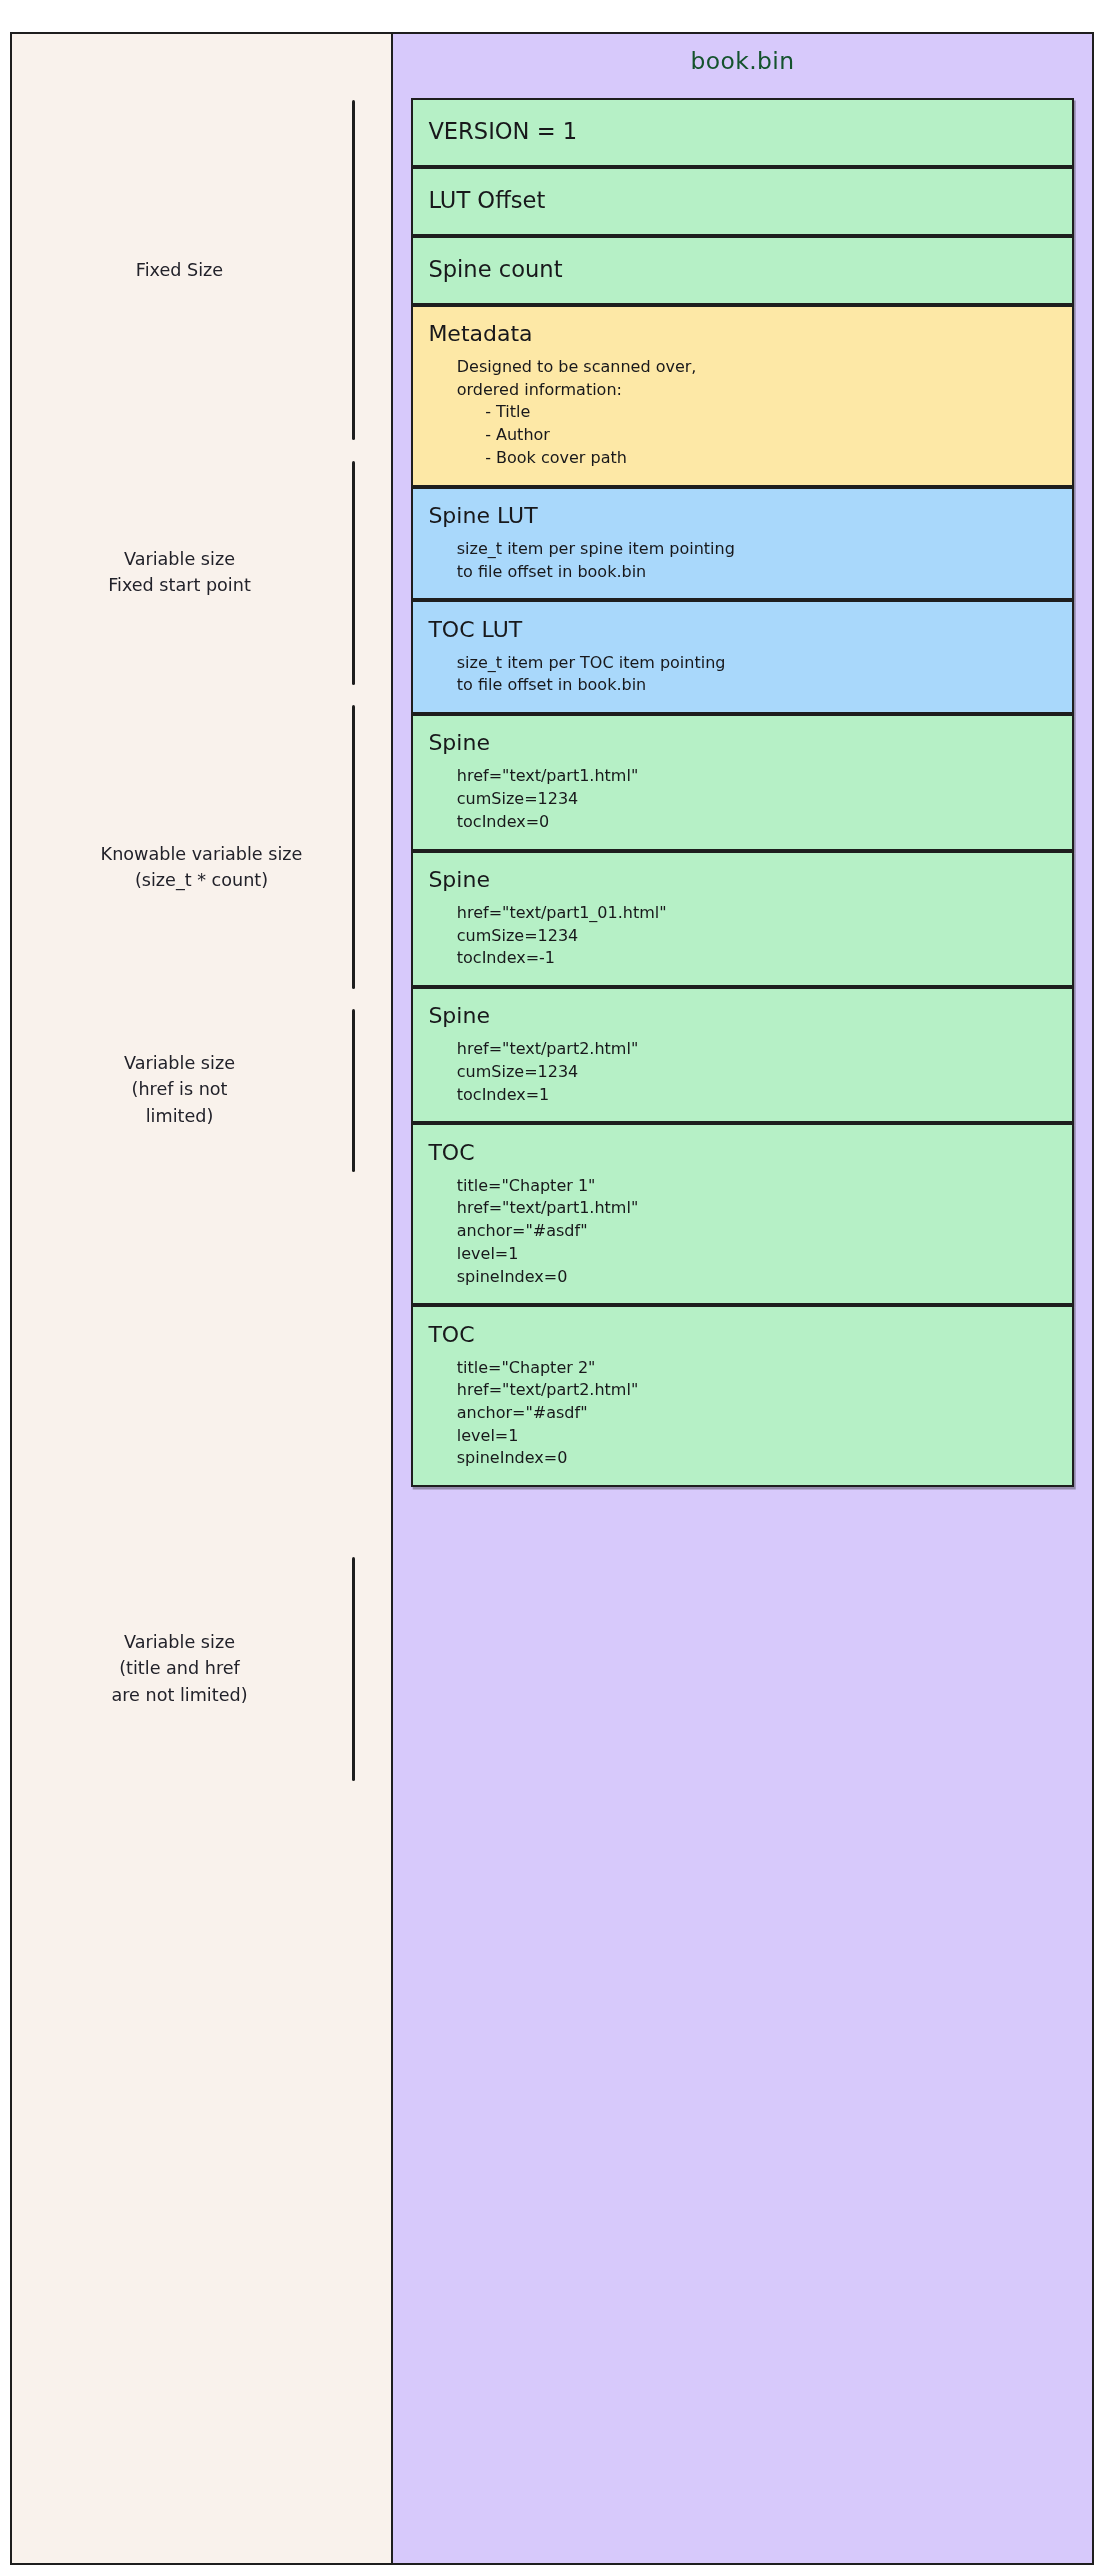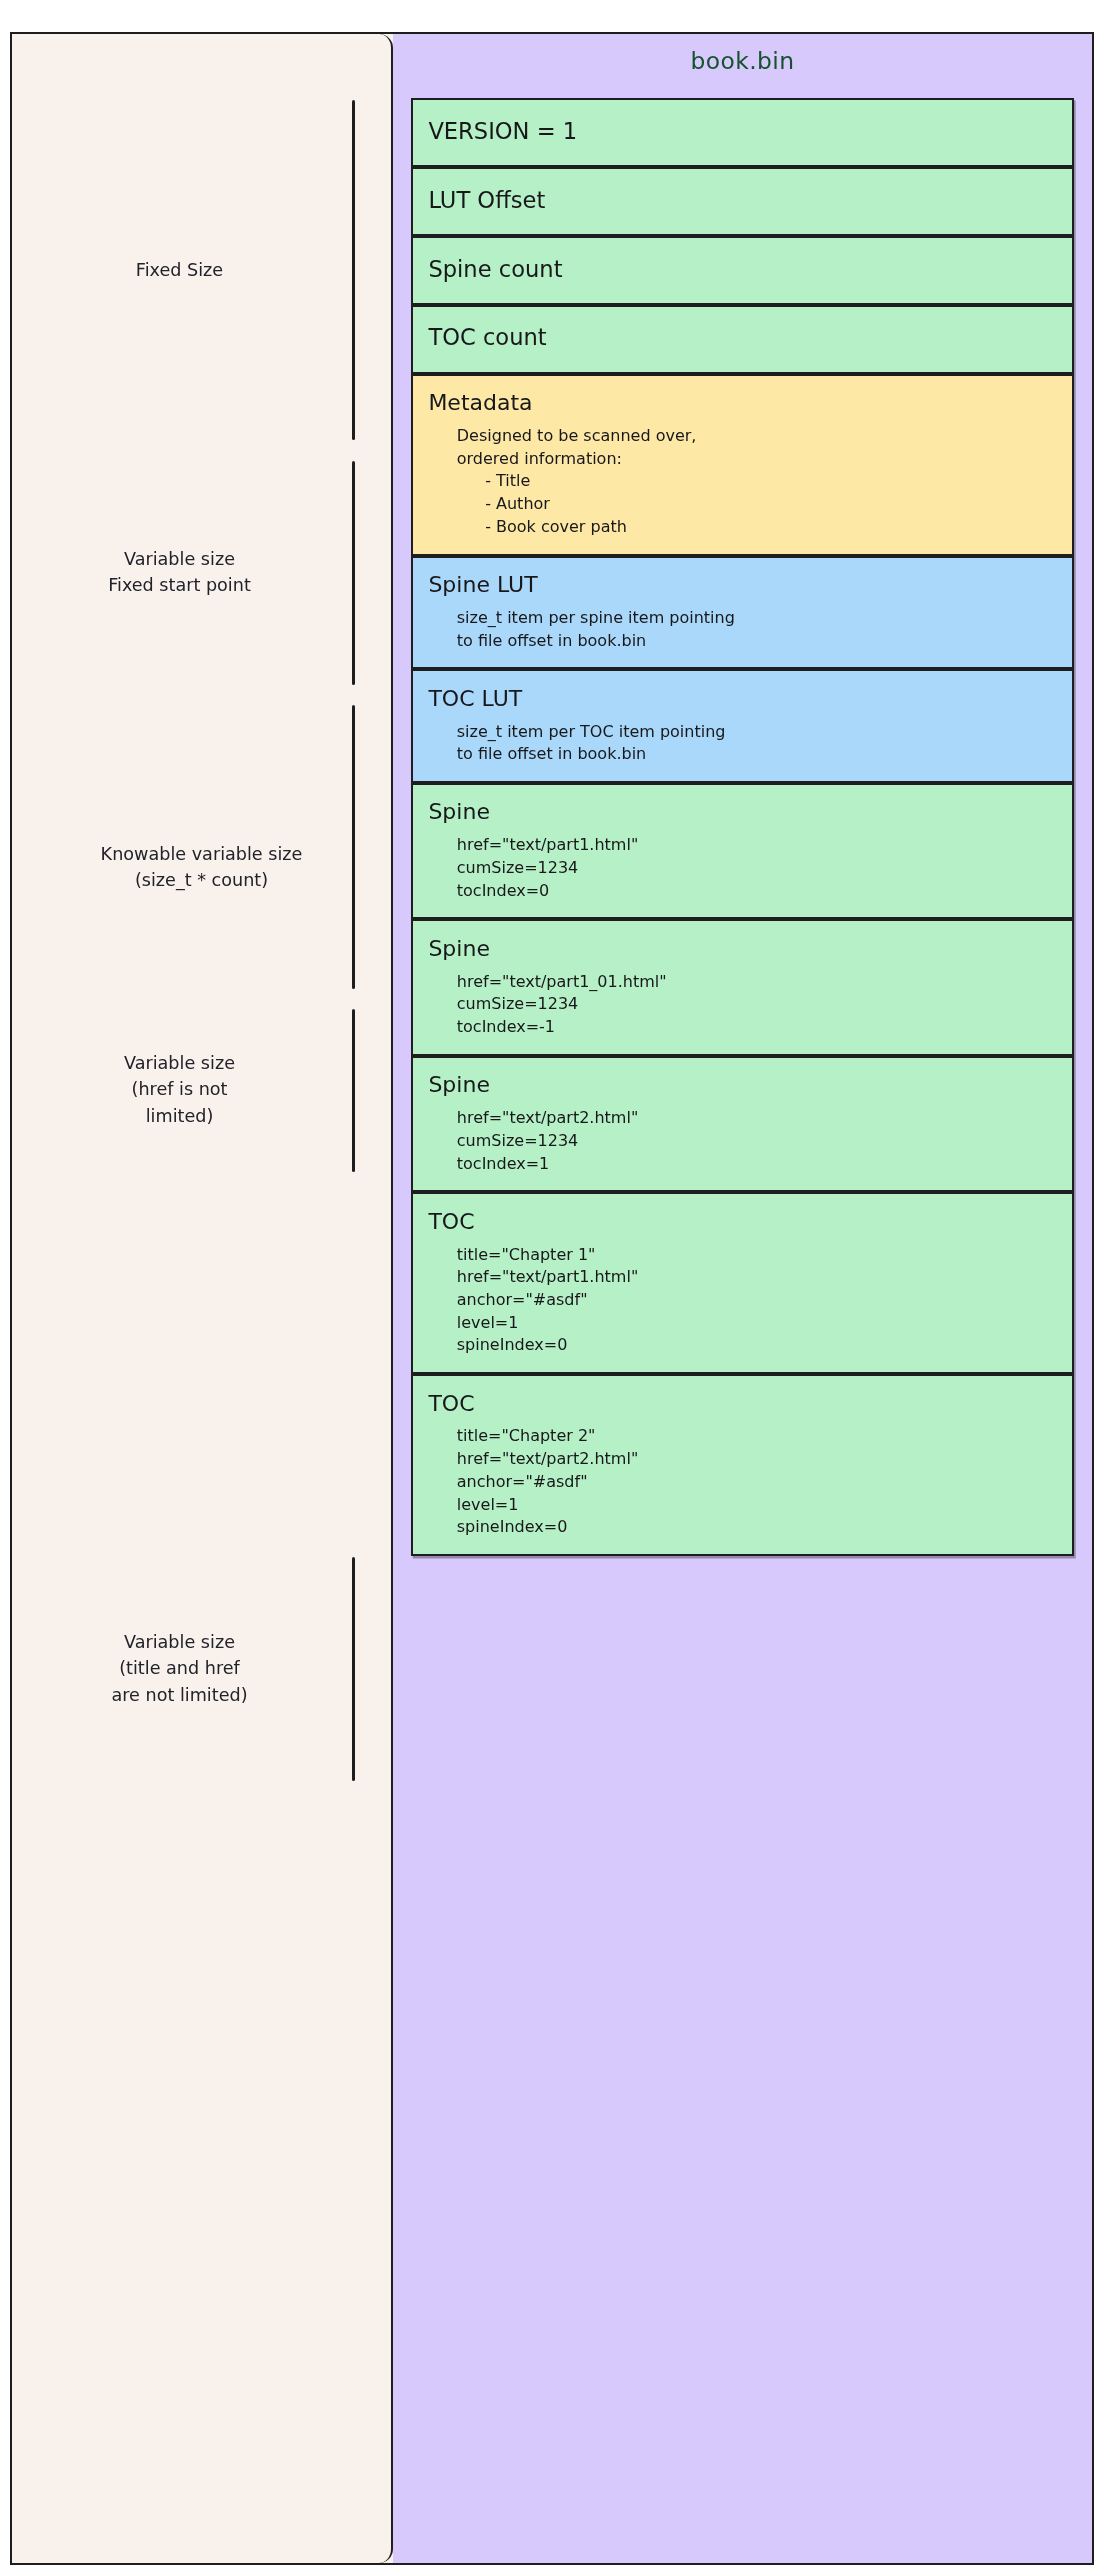--- a/index.html
+++ b/index.html
@@ -35,21 +35,20 @@
     flex-direction: row;
   }
 
   .notes-col {
     position: relative;
     width: 381px;
     flex: 0 0 381px;
     background: #f9f2ec;
     box-sizing: border-box;
     border-right: 2.5px solid #1e1e1e;
-    border-radius: 14px;
   }
 
   .file-col {
     position: relative;
     flex: 1 1 auto;
     background: #d7c9fb;
     box-sizing: border-box;
   }
 
   
@@ -165,23 +164,20 @@
       <div class="blocks" id="blocks-host">
           <div class="block green oneline">
             <div class="head">VERSION = 1</div>
           </div>
           <div class="block green oneline">
             <div class="head">LUT Offset</div>
           </div>
           <div class="block green oneline">
             <div class="head">Spine count</div>
           </div>
-          <div class="block green oneline">
-            <div class="head">TOC count</div>
-          </div>
           <div class="block yellow">
             <div class="head">Metadata</div>
             <div class="lines">
               <div class="ln">Designed to be scanned over,</div>
               <div class="ln">ordered information:</div>
               <div class="ln sub">- Title</div>
               <div class="ln sub">- Author</div>
               <div class="ln sub">- Book cover path</div>
             </div>
           </div>

